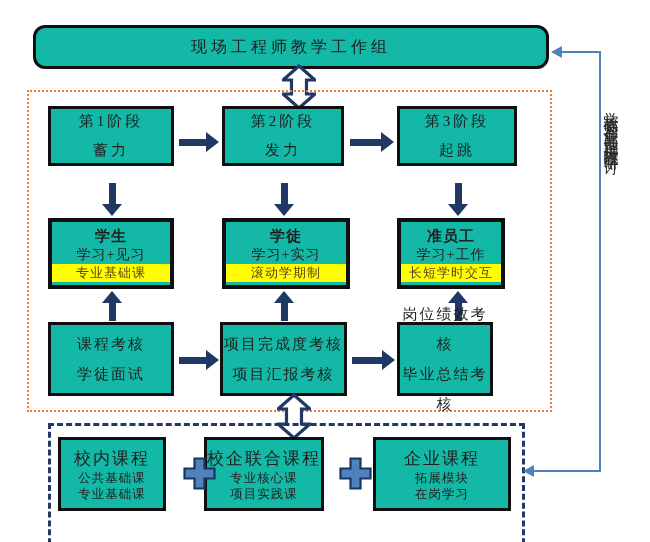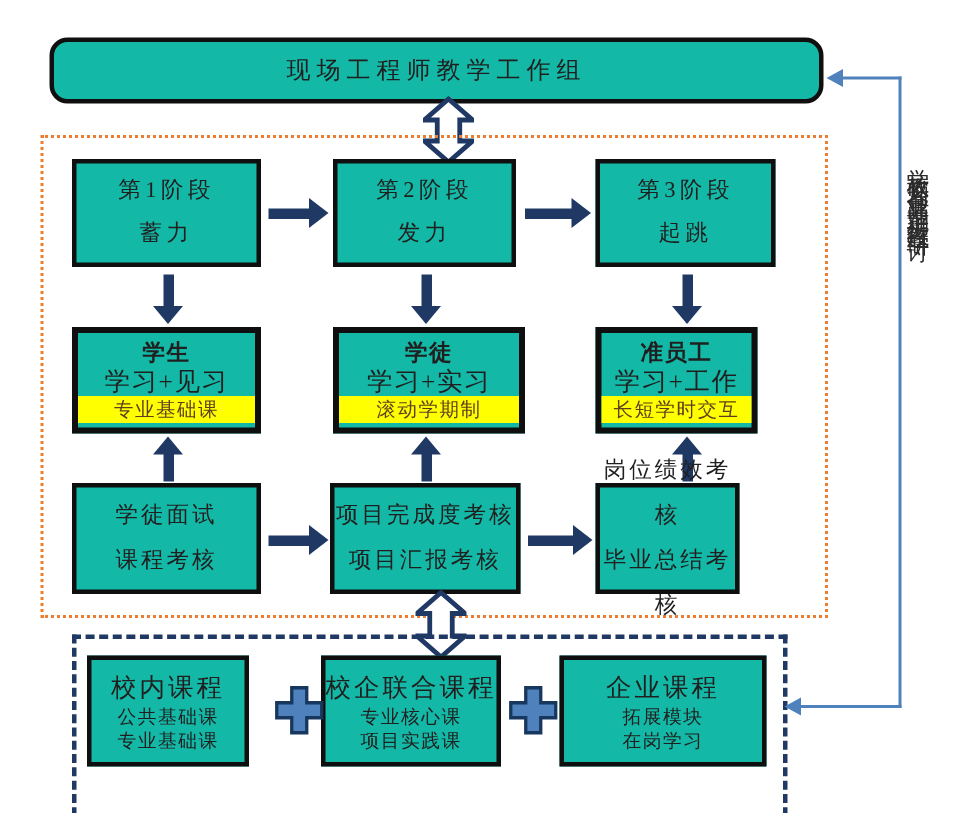--- a/index.html
+++ b/index.html
@@ -13,25 +13,25 @@
   .box{position:absolute;background:#14b8a6;border:3.5px solid var(--box-border,#0f0f0f);
        display:flex;flex-direction:column;justify-content:center;text-align:center}
   .topbox{left:33px;top:25px;width:516px;height:44px;border-radius:12px;border-width:3.5px}
   .topbox .lbl{font-size:16px;letter-spacing:4px}
 
   .dotted-frame{position:absolute;left:27px;top:90px;width:525px;height:322px;
        border:2.5px dotted var(--orange,#ed7d31)}
   .dashed-frame{position:absolute;left:48px;top:423px;width:477px;height:130px;
        border:3px dashed var(--navy,#1f3864)}
 
-  .stage{top:106px;height:72px}
+  .stage{top:106px;height:60px}
   .stage .ln{font-size:15px;line-height:29px;letter-spacing:3px}
   .role{top:218px;height:71px;border-width:4px}
   .role .ttl{font-size:15px;font-weight:bold;line-height:20px;letter-spacing:1px}
-  .role .sub{font-size:17px;line-height:17px;letter-spacing:1px}
+  .role .sub{font-size:14px;line-height:17px;letter-spacing:1px}
   .role .hl{font-size:13px;line-height:18px;letter-spacing:1px;margin-top:1px;
             background:var(--highlight-yellow,#ff0);color:var(--highlight-text,#5f401c);padding:0 2px}
   .assess{top:322px;height:74px}
   .assess .ln{font-size:15px;line-height:30px;letter-spacing:2px}
   .course{top:437px;height:74px}
   .course .ttl{font-size:17px;line-height:23px;letter-spacing:2px}
   .course .sub{font-size:12.5px;line-height:16px;letter-spacing:1px}
 
   
   .arr{position:absolute}
@@ -133,22 +133,22 @@
   <div class="arr arr-v arr-u" style="left:273px;top:291px;height:30px">
       <i class="shaft"></i>
       <i class="head"></i>
     </div>
   <div class="arr arr-v arr-u" style="left:447px;top:291px;height:30px">
       <i class="shaft"></i>
       <i class="head"></i>
     </div>
 
   <div class="box assess" style="left:48px;width:126px">
+    <div class="ln">课程考核</div>
     <div class="ln">学徒面试</div>
-    <div class="ln">课程考核</div>
   </div>
   <div class="box assess" style="left:220px;width:127px">
     <div class="ln">项目完成度考核</div>
     <div class="ln">项目汇报考核</div>
   </div>
   <div class="box assess" style="left:397px;width:96px">
     <div class="ln">岗位绩效考核</div>
     <div class="ln">毕业总结考核</div>
   </div>
 
@@ -165,21 +165,21 @@
     <polygon points="17,2 33,16 24.5,16 24.5,31 33,31 17,45 1,31 9.5,31 9.5,16 1,16"></polygon>
   </svg>
 
   <div class="dashed-frame"></div>
 
   <div class="box course" style="left:58px;width:108px">
     <div class="ttl">校内课程</div>
     <div class="sub">公共基础课</div>
     <div class="sub">专业基础课</div>
   </div>
-  <div class="box course" style="left:214px;width:120px">
+  <div class="box course" style="left:204px;width:120px">
     <div class="ttl">校企联合课程</div>
     <div class="sub">专业核心课</div>
     <div class="sub">项目实践课</div>
   </div>
   <div class="box course" style="left:373px;width:138px">
     <div class="ttl">企业课程</div>
     <div class="sub">拓展模块</div>
     <div class="sub">在岗学习</div>
   </div>
 

